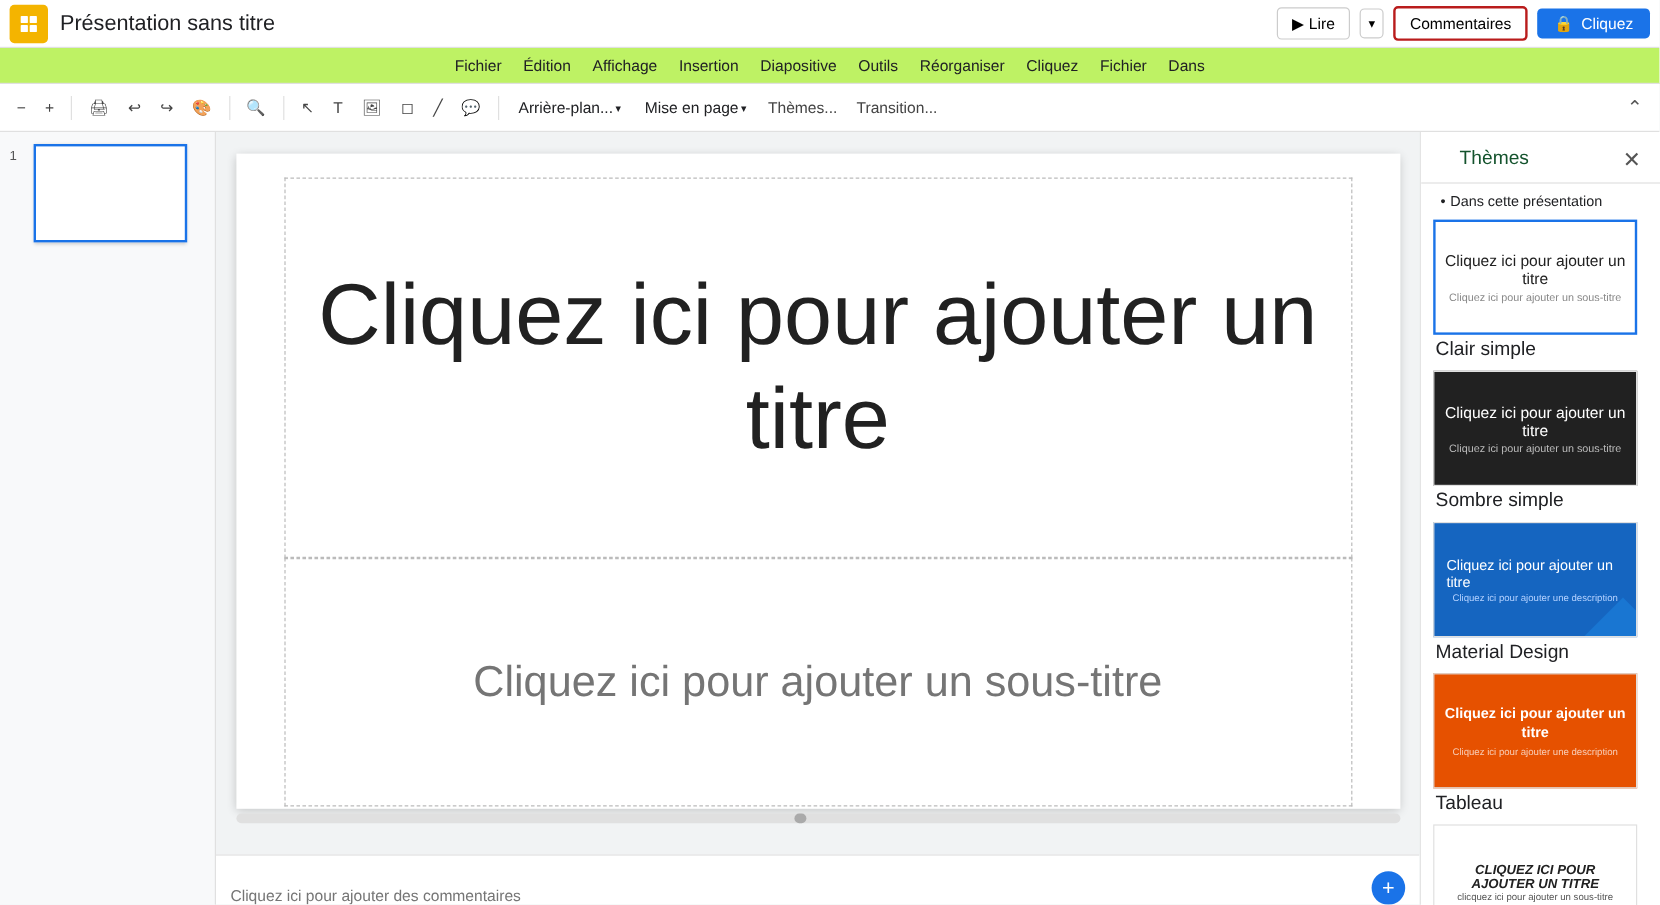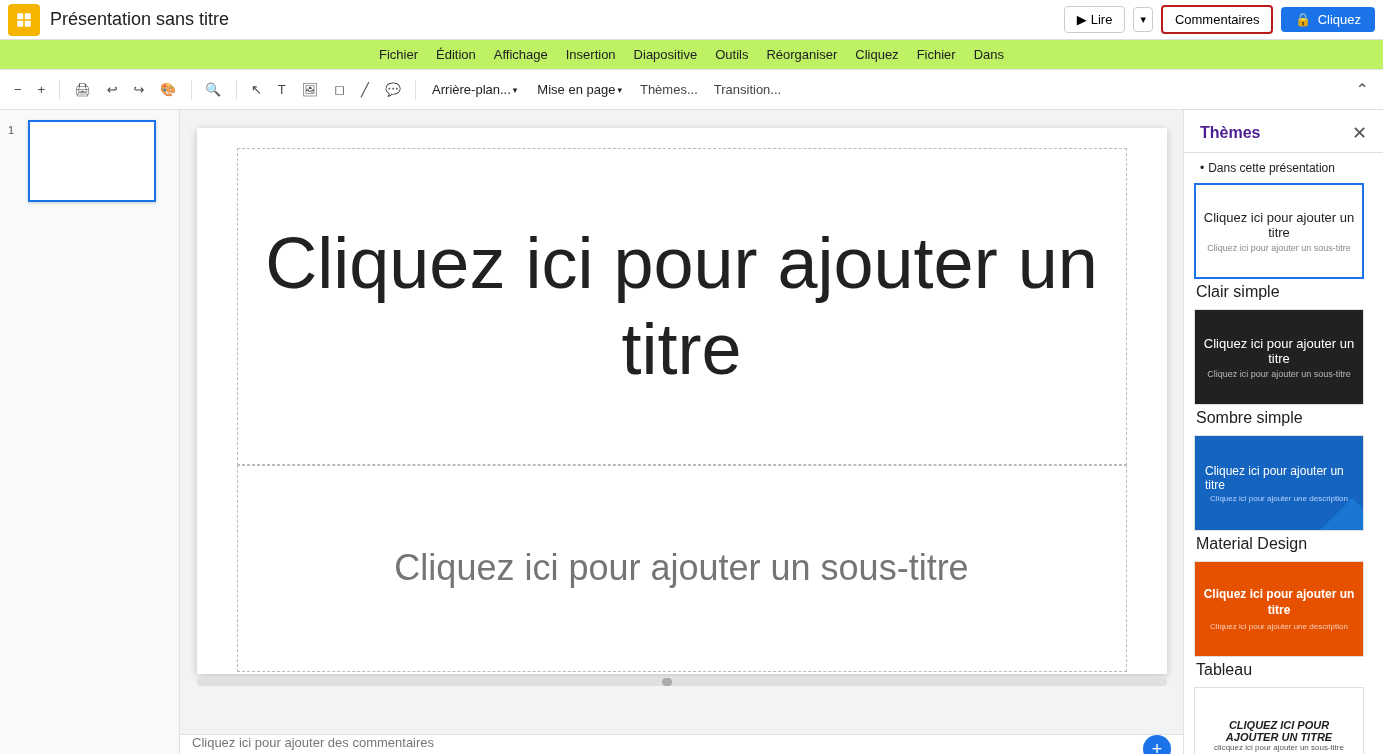--- a/index.html
+++ b/index.html
@@ -181,25 +181,25 @@
       background: #aaa;
       border-radius: 4px;
     }
 
     
     #comments-area {
       position: absolute;
       bottom: 0;
       left: 0;
       right: 0;
-      height: 20px;
+      height: 42px;
       background: #fff;
       border-top: 1px solid #e0e0e0;
       display: flex;
-      align-items: flex-start;
+      align-items: flex-end;
       padding: 0 12px;
       justify-content: space-between;
     }
     #comments-text { color: #757575; font-size: 13px; }
     #add-comment-btn {
       width: 28px; height: 28px;
       background: #1a73e8;
       border-radius: 50%;
       display: flex; align-items: center; justify-content: center;
       cursor: pointer; color: #fff; font-size: 18px; border: none;
@@ -214,21 +214,21 @@
       flex-direction: column;
       overflow-y: auto;
     }
     #themes-header {
       display: flex;
       align-items: center;
       justify-content: space-between;
       padding: 12px 16px 8px;
       border-bottom: 1px solid #e0e0e0;
     }
-    #themes-title { font-size: 16px; font-weight: 700; color: #4c1d95; }
+    #themes-title { font-size: 16px; font-weight: 400; color: #14532d; margin-left: 16px; }
     #themes-close { cursor: pointer; font-size: 18px; color: #555; border: none; background: transparent; }
 
     #themes-section-label {
       font-size: 12px; color: #202124;
       padding: 8px 16px 4px;
       display: flex; align-items: center; gap: 4px;
     }
     .themes-list { padding: 4px 10px; display: flex; flex-direction: column; gap: 8px; }
 
     .theme-item { cursor: pointer; }

